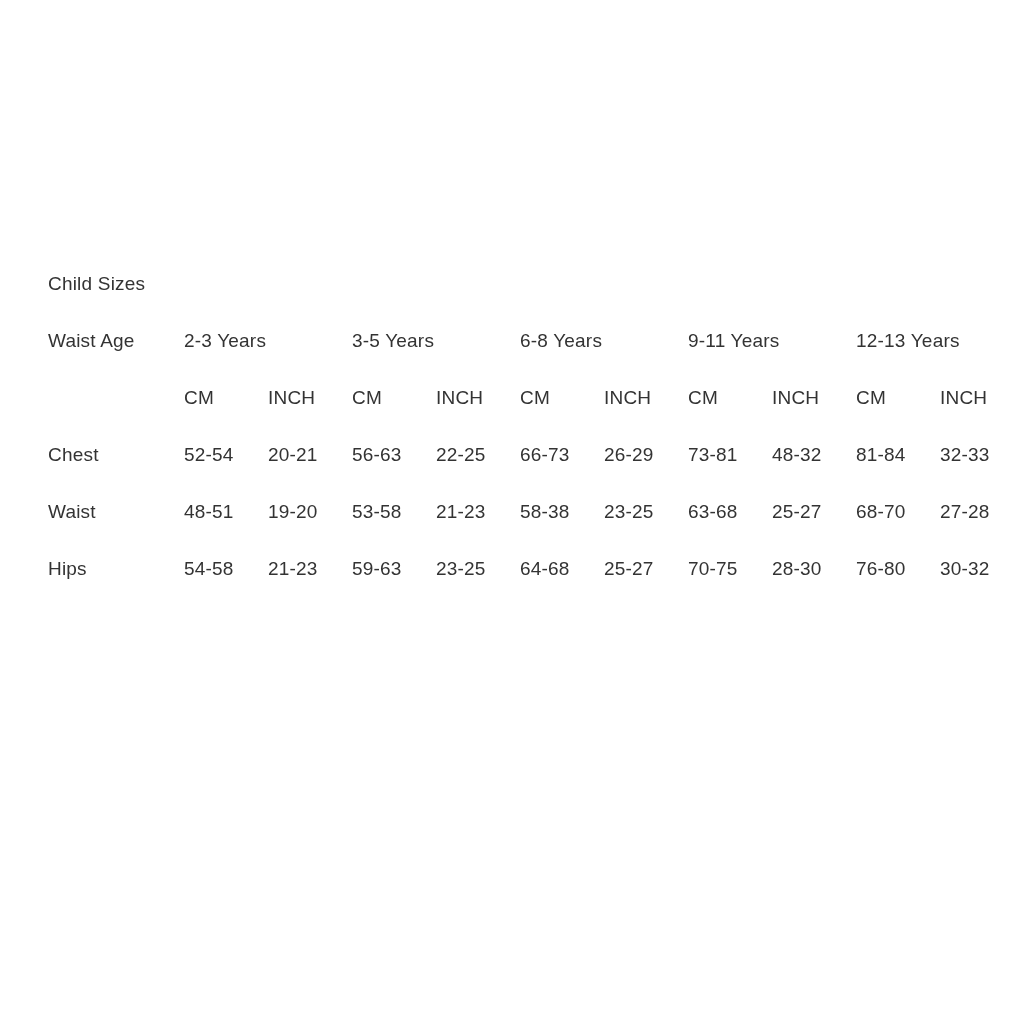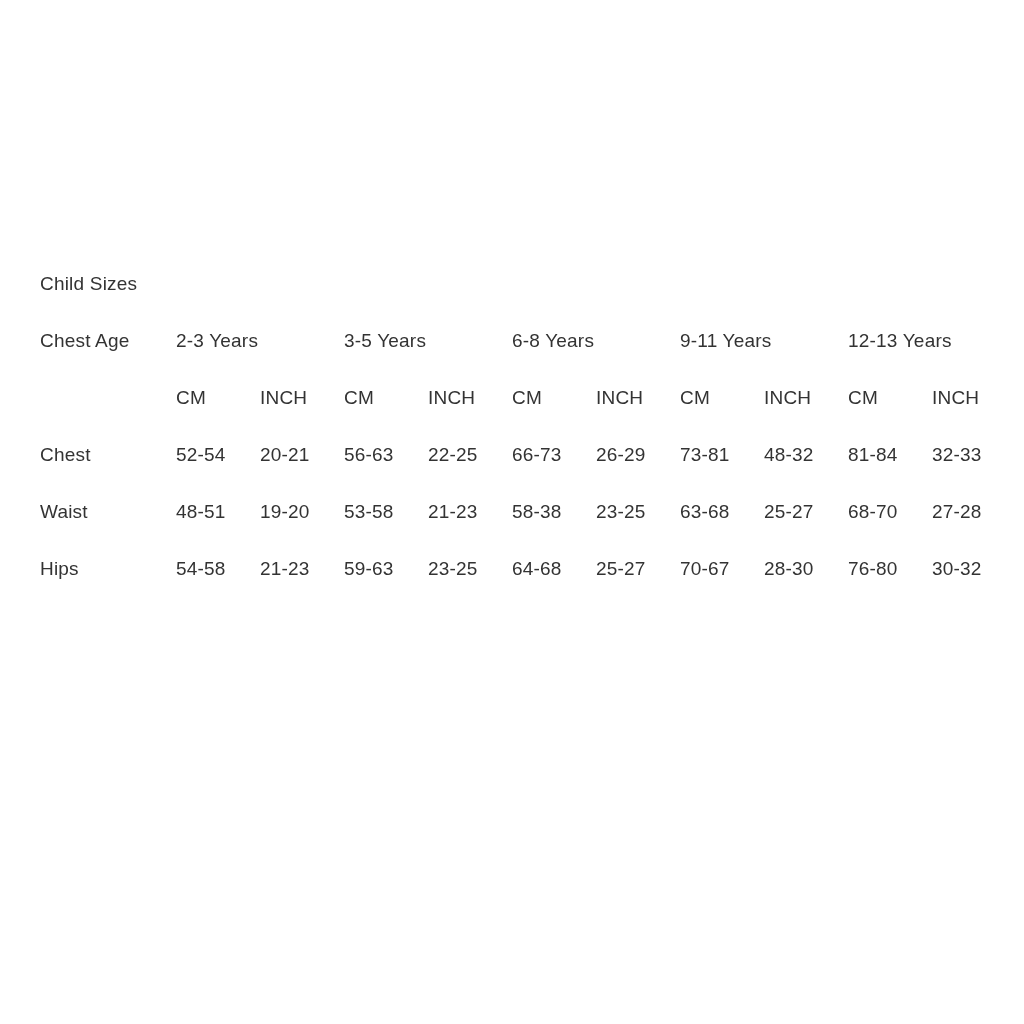--- a/index.html
+++ b/index.html
@@ -21,41 +21,42 @@
     left: 40px;
   }
   .row {
     display: grid;
     grid-template-columns: 136px repeat(10, 84px);
     height: 57px;
     align-items: center;
     font-size: 19px;
     letter-spacing: 0.2px;
     white-space: nowrap;
+    margin-left: 8px;
   }
   .cell {
     display: block;
   }
   .cell.span2 {
     grid-column: span 2;
   }
   .title-row span {
     font-size: 19px;
   }
 </style>
 </head>
 <body>
 
 <div class="chart-wrap">
   <div class="row title-row">
     <span class="cell span2">Child Sizes</span>
   </div>
   <div id="table-rows">
       <div class="row">
-        <span class="cell">Chest Age</span>
+        <span class="cell">Waist Age</span>
         <span class="cell span2">2-3 Years</span>
         <span class="cell span2">3-5 Years</span>
         <span class="cell span2">6-8 Years</span>
         <span class="cell span2">9-11 Years</span>
         <span class="cell span2">12-13 Years</span>
       </div>
       <div class="row">
         <span class="cell"></span>
         <span class="cell">CM</span>
         <span class="cell">INCH</span>
@@ -95,19 +96,19 @@
         <span class="cell">27-28</span>
       </div>
       <div class="row">
         <span class="cell">Hips</span>
         <span class="cell">54-58</span>
         <span class="cell">21-23</span>
         <span class="cell">59-63</span>
         <span class="cell">23-25</span>
         <span class="cell">64-68</span>
         <span class="cell">25-27</span>
-        <span class="cell">70-67</span>
+        <span class="cell">70-75</span>
         <span class="cell">28-30</span>
         <span class="cell">76-80</span>
         <span class="cell">30-32</span>
       </div>
     </div>
 </div>
 
 </body></html>

